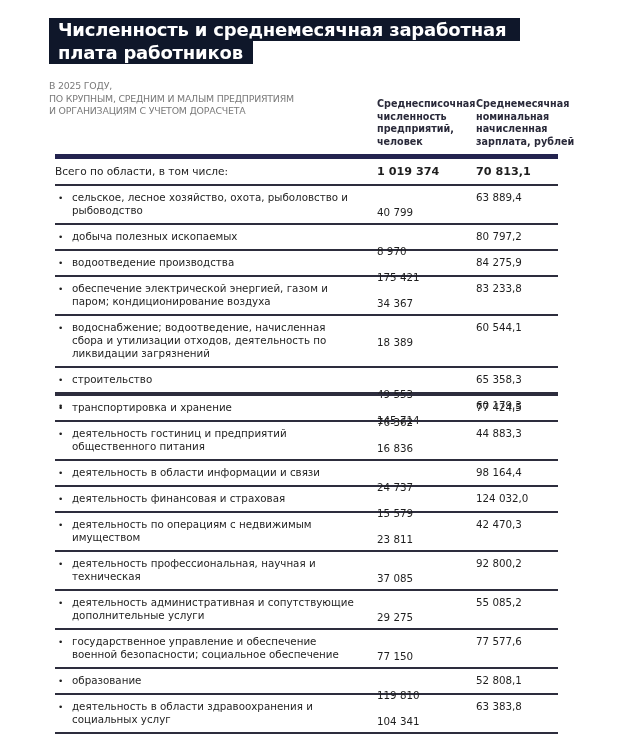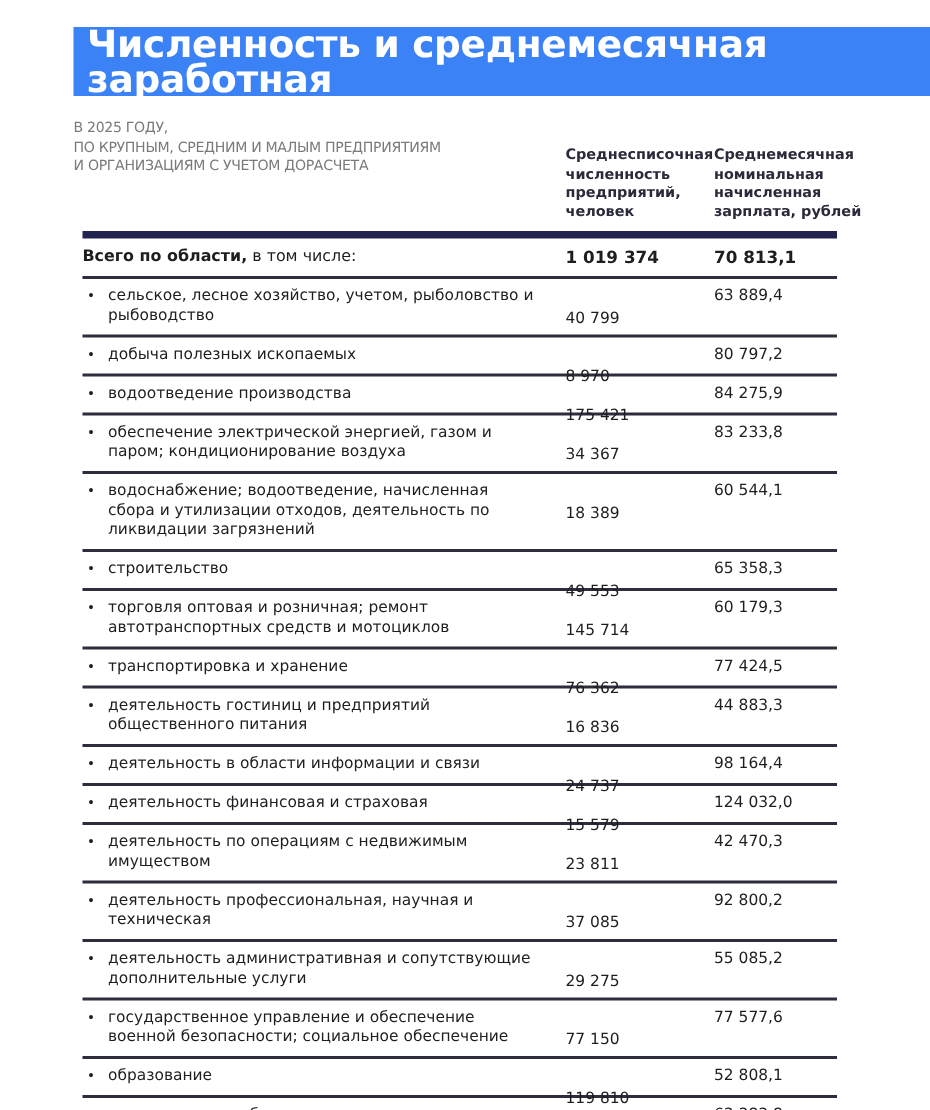--- a/index.html
+++ b/index.html
@@ -1,49 +1,50 @@
 <!DOCTYPE html>
 <html><head>
 <meta charset="utf-8">
 <style>
   html, body { margin: 0; padding: 0; background: #ffffff; }
   body { width: 620px; height: 740px; overflow: hidden; position: relative;
          font-family: "Liberation Sans", "DejaVu Sans", sans-serif; color: #1a1a1a; }
   .title-block { position: absolute; left: 49px; top: 18px; }
-  .title-line { display: inline-block; background: #3b82f6; color: #ffffff;
+  .title-line { display: inline-block; background: #0f172a; color: #ffffff;
                 font-family: "DejaVu Sans", sans-serif; font-weight: bold;
-                font-size: 25px; line-height: 23px; padding: 0 10px 0 9px; letter-spacing: -0.2px; }
+                font-size: 18px; line-height: 23px; padding: 0 10px 0 9px; letter-spacing: -0.2px; }
   .title-line.l1 { padding-right: 14px; }
   .title-line.l2 { display: block; width: max-content; }
   .subtitle { position: absolute; left: 49px; top: 80px; width: 300px;
               font-family: "DejaVu Sans", sans-serif; font-size: 9.4px; line-height: 12.6px;
               color: #7a7a7a; text-transform: uppercase; letter-spacing: -0.2px; }
   .subtitle div { white-space: nowrap; }
   .col-head { position: absolute; top: 98px; font-family: "DejaVu Sans", sans-serif;
               font-weight: bold; font-size: 9.6px; line-height: 12.5px; color: #2a2a3a; }
   .col-head.c1 { left: 377px; width: 95px; }
   .col-head.c2 { left: 476px; width: 100px; }
   .head-rule { position: absolute; left: 55px; top: 154px; width: 503px; height: 5px; background: #23234f; }
   .table { position: absolute; left: 55px; top: 159px; width: 503px; }
   .row { position: relative; border-bottom: 2px solid #2d2d3d; box-sizing: border-box;
          font-family: "DejaVu Sans", sans-serif; font-size: 10.3px; line-height: 13px; color: #1e1e1e; }
   .row .bullet { position: absolute; left: 3px; top: 6px; font-size: 9px; }
   .row .label { margin-left: 17px; padding: 5px 0 6px 0; width: 285px; }
   .row .v1 { position: absolute; left: 322px; top: 20px; }
   .row .v2 { position: absolute; left: 421px; top: 5px; }
   .row.total { border-bottom: 2px solid #2d2d3d; }
   .row.total .label { margin-left: 0; width: 300px; padding: 6px 0 6px 0; font-size: 10.6px; }
-  .row.total .label b { font-weight: bold; }
+  .row.total .label b { font-weight: normal; }
   .row.total .v1, .row.total .v2 { font-weight: bold; font-size: 11.2px; top: 6px; }
 </style>
 </head>
 <body>
 
 <div class="title-block">
   <span class="title-line l1">Численность и среднемесячная заработная</span>
+  <span class="title-line l2">плата работников</span>
 </div>
 
 <div class="subtitle">
   <div>В 2025 году,</div>
   <div>по крупным, средним и малым предприятиям</div>
   <div>и организациям с учетом дорасчета</div>
 </div>
 
 <div class="col-head c1">Среднесписочная численность предприятий, человек</div>
 <div class="col-head c2">Среднемесячная номинальная начисленная зарплата, рублей</div>
@@ -52,21 +53,21 @@
 
 <div class="table">
   <div class="row total">
     <div class="label"><b>Всего по области,</b><span> в том числе:</span></div>
     <span class="v1">1 019 374</span>
     <span class="v2">70 813,1</span>
   </div>
   <div id="rows">
       <div class="row">
         <span class="bullet">•</span>
-        <div class="label">сельское, лесное хозяйство, учетом, рыболовство и рыбоводство</div>
+        <div class="label">сельское, лесное хозяйство, охота, рыболовство и рыбоводство</div>
         <span class="v1">40 799</span>
         <span class="v2">63 889,4</span>
       </div>
       <div class="row">
         <span class="bullet">•</span>
         <div class="label">добыча полезных ископаемых</div>
         <span class="v1">8 970</span>
         <span class="v2">80 797,2</span>
       </div>
       <div class="row">
@@ -88,21 +89,20 @@
         <span class="v2">60 544,1</span>
       </div>
       <div class="row">
         <span class="bullet">•</span>
         <div class="label">строительство</div>
         <span class="v1">49 553</span>
         <span class="v2">65 358,3</span>
       </div>
       <div class="row">
         <span class="bullet">•</span>
-        <div class="label">торговля оптовая и розничная; ремонт автотранспортных средств и мотоциклов</div>
         <span class="v1">145 714</span>
         <span class="v2">60 179,3</span>
       </div>
       <div class="row">
         <span class="bullet">•</span>
         <div class="label">транспортировка и хранение</div>
         <span class="v1">76 362</span>
         <span class="v2">77 424,5</span>
       </div>
       <div class="row">

